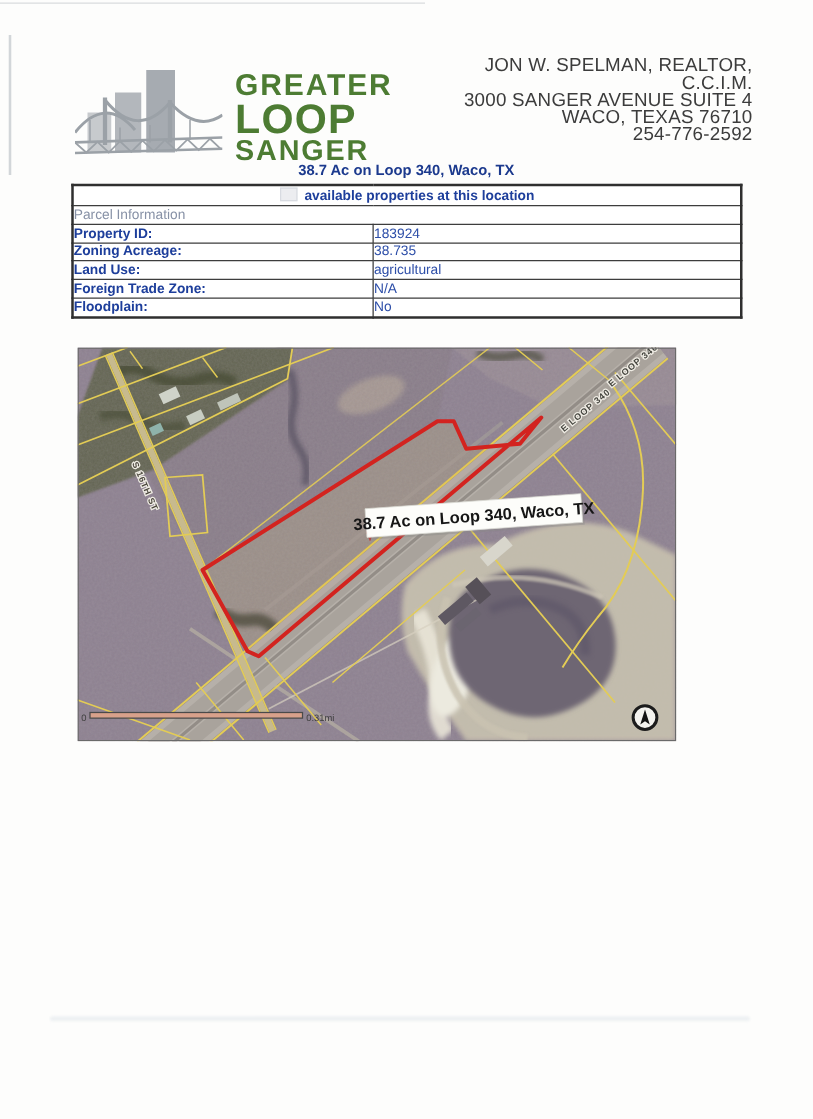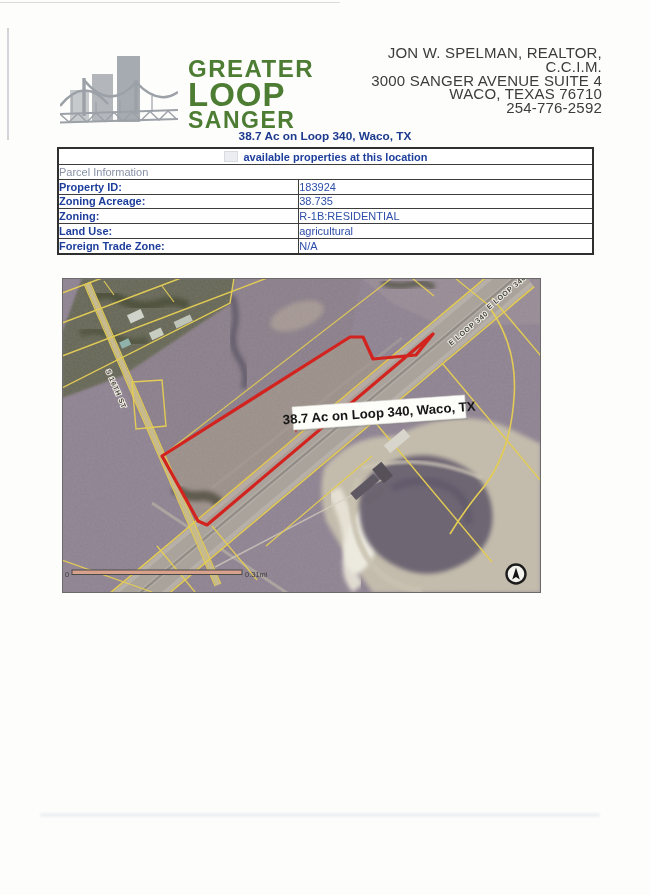--- a/index.html
+++ b/index.html
@@ -90,30 +90,30 @@
   </tr>
   <tr>
         <td class="lbl">Property ID:</td>
         <td class="val">183924</td>
       </tr>
   <tr>
         <td class="lbl">Zoning Acreage:</td>
         <td class="val">38.735</td>
       </tr>
   <tr>
-        <td class="lbl">Zoning:</td>
-        <td class="val">R-1B:RESIDENTIAL</td>
-      </tr>
-  <tr>
         <td class="lbl">Land Use:</td>
         <td class="val">agricultural</td>
       </tr>
   <tr>
         <td class="lbl">Foreign Trade Zone:</td>
         <td class="val">N/A</td>
+      </tr>
+  <tr>
+        <td class="lbl">Floodplain:</td>
+        <td class="val">No</td>
       </tr>
 </tbody>
   </table>
 
 <div class="map-wrap">
 <svg width="479" height="315" viewBox="0 0 479 315">
   <defs>
     <filter id="soft">
           <feGaussianBlur stdDeviation="2"></feGaussianBlur>
         </filter>

